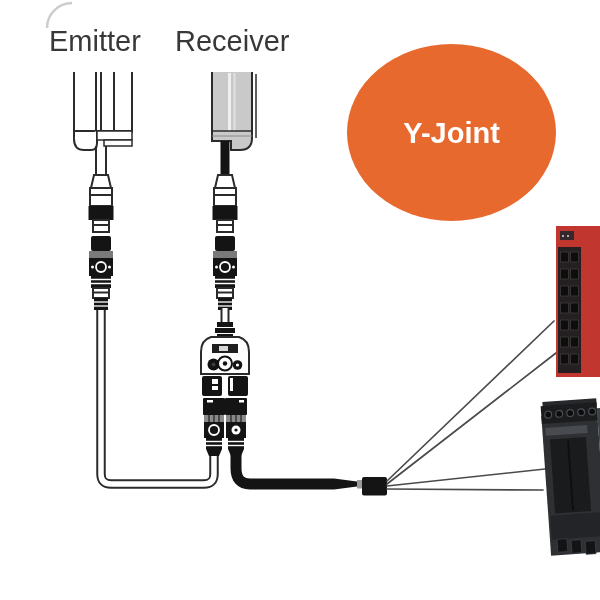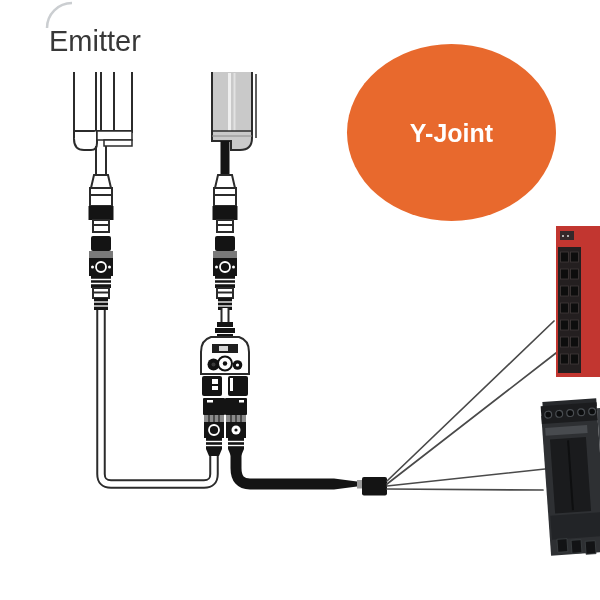--- a/index.html
+++ b/index.html
@@ -10,21 +10,21 @@
   }
   .canvas svg{position:absolute;left:0;top:0;}
   .label{position:absolute;color:#383838;font-weight:500;white-space:nowrap;}
   .label-emitter{left:5px;top:25px;font-size:29px;}
   .label-receiver{left:131px;top:25px;font-size:29px;}
   .label-g9se{left:425px;top:286px;font-size:25px;}
   .label-power{left:354px;top:517px;font-size:24px;}
   .callout{
     position:absolute;left:303px;top:44px;width:209px;height:177px;border-radius:50%;
     display:flex;flex-direction:column;align-items:center;justify-content:center;
-    color:#fff;font-size:25px;font-weight:bold;line-height:38px;text-align:center;
+    color:#fff;font-size:29px;font-weight:bold;line-height:38px;text-align:center;
   }
 </style>
 </head>
 <body>
 
 <div class="canvas">
 
   <svg width="600" height="600" viewBox="0 0 600 600">
 
     <path d="M3,28 A25,25 0 0 1 28,3" fill="none" stroke="#CBCED1" stroke-width="2.5"></path>
@@ -199,18 +199,19 @@
           <rect x="537" y="542" width="10" height="13"></rect>
       </g>
       <rect x="563" y="432" width="12" height="3" fill="#8F9296"></rect>
       <rect x="563" y="440" width="16" height="2" fill="#75787B"></rect>
       <rect x="565" y="468" width="9" height="2" fill="#6B6E71"></rect>
       <rect x="565" y="497" width="6" height="2" fill="#6B6E71"></rect>
     </g>
   </svg>
 
   <div class="label label-emitter">Emitter</div>
+  <div class="label label-receiver">Receiver</div>
 
   <div class="callout" style="background-color: rgb(232, 105, 45);">
     <span>Y-Joint</span>
   </div>
 
 </div>
 
 </body></html>

